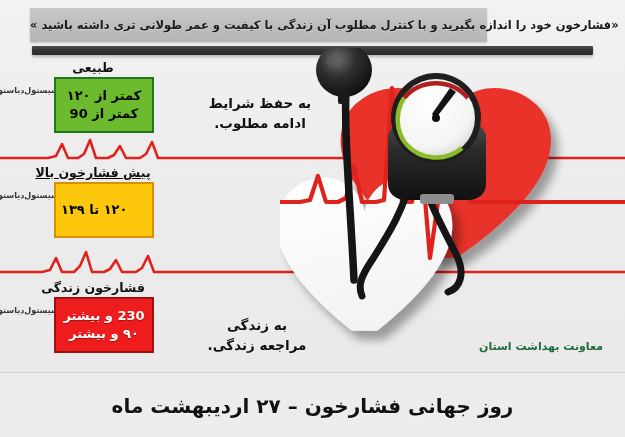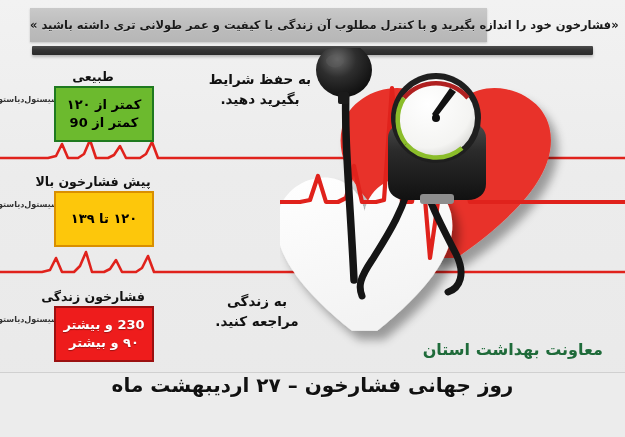--- a/index.html
+++ b/index.html
@@ -34,73 +34,74 @@
     background:linear-gradient(180deg,#4d4d4d 0%,#343434 45%,#2a2a2a 100%);
     border-radius:1px;
     box-shadow:0 2px 3px rgba(0,0,0,.25);
   }
 
   
   .ecg-divider{position:absolute;left:0;width:625px;height:44px;pointer-events:none;}
   .ecg-divider svg{display:block;width:625px;height:44px;}
 
   
-  .cat{position:absolute;left:0;width:186px;margin-top:9px;}
+  .cat{position:absolute;left:0;width:186px;}
   .cat-title{
     text-align:center;font-size:12.5px;font-weight:bold;color:#111;
     margin:0 0 2px 0;white-space:nowrap;
   }
   .cat-body{position:relative;height:58px;}
   .vbox{
     position:absolute;right:32px;top:0;width:100px;height:56px;
     box-sizing:border-box;
     display:flex;flex-direction:column;justify-content:center;
     padding:16px 5px;
   }
   .vbox .line{
     font-size:13px;font-weight:bold;line-height:1.35;
     text-align:center;white-space:nowrap;
   }
   .vbox.green{background:#6cba2e;border:2px solid #1f7a1f;}
   .vbox.green .line{color:#000;}
-  .vbox.yellow{background:#fdc70b;border:2px solid #d98f00;}
+  .vbox.yellow{background:#fdc70b;border:2px solid #d98f00;align-items:flex-end;}
   .vbox.yellow .line{color:#000;}
   .vbox.red{background:#ee1c1c;border:2px solid #9b1010;}
   .vbox.red .line{color:#fff;text-shadow:0 1px 1px rgba(0,0,0,.35);}
   .sd-labels{
     position:absolute;right:138px;top:0;width:46px;height:56px;
     display:flex;flex-direction:row;justify-content:center;
   }
   .sd-labels span{
     font-size:8px;font-weight:bold;color:#333;line-height:1.35;
     display:block;height:50%;display:flex;align-items:center;justify-content:flex-start;
     white-space:nowrap;
   }
 
   
   .advice{
     position:absolute;width:140px;text-align:center;
     font-size:13.5px;font-weight:bold;color:#111;line-height:1.45;
     z-index:6;
+    margin-top:24px;
   }
 
   
   .art{position:absolute;left:280px;top:48px;width:345px;height:312px;z-index:2;}
   .art svg{display:block;}
 
   
   .dept{
     position:absolute;right:22px;top:340px;
-    font-size:16px;font-weight:bold;color:#1f6b3a;
+    font-size:11px;font-weight:bold;color:#1f6b3a;
     white-space:nowrap;z-index:7;
   }
   .footer{
     position:absolute;left:0;top:372px;width:625px;height:65px;
     background:#ececec;border-top:1px solid #d0d0d0;
-    display:flex;align-items:flex-start;justify-content:center;
+    display:flex;align-items:center;justify-content:center;
     z-index:8;
   }
   .footer-text{
     font-size:20px;font-weight:bold;color:#111;white-space:nowrap;
     text-shadow:0 1px 0 rgba(255,255,255,.4);
   }
 </style>
 </head>
 <body>
 
@@ -227,24 +228,24 @@
         <span>دیاستول</span>
       </div>
       <div class="vbox green">
         <div class="line">کمتر از ۱۲۰</div>
         <div class="line">کمتر از 90</div>
       </div>
     </div>
   </div>
   <div class="advice" style="left:190px;top:70px;">
     <div>به حفظ شرایط</div>
-    <div>بگیرید دهید.</div>
-  </div>
-
-  <div class="cat" style="top:165px;">
+    <div>ادامه مطلوب.</div>
+  </div>
+
+  <div class="cat" style="top:165px;text-decoration:underline;">
     <div class="cat-title">پیش فشارخون بالا</div>
     <div class="cat-body">
       <div class="sd-labels">
         <span>سیستول</span>
         <span>دیاستول</span>
       </div>
       <div class="vbox yellow">
         <div class="line">۱۲۰ تا ۱۳۹</div>
       </div>
     </div>
@@ -258,21 +259,21 @@
         <span>دیاستول</span>
       </div>
       <div class="vbox red">
         <div class="line">230 و بیشتر</div>
         <div class="line">۹۰ و بیشتر</div>
       </div>
     </div>
   </div>
   <div class="advice" style="left:187px;top:292px;">
     <div>به زندگی</div>
-    <div>مراجعه کنید.</div>
+    <div>مراجعه زندگی.</div>
   </div>
 
   <div class="dept">معاونت بهداشت استان</div>
 
   <div class="footer">
     <div class="footer-text">روز جهانی فشارخون – ۲۷ اردیبهشت ماه</div>
   </div>
 
 </div>
 

